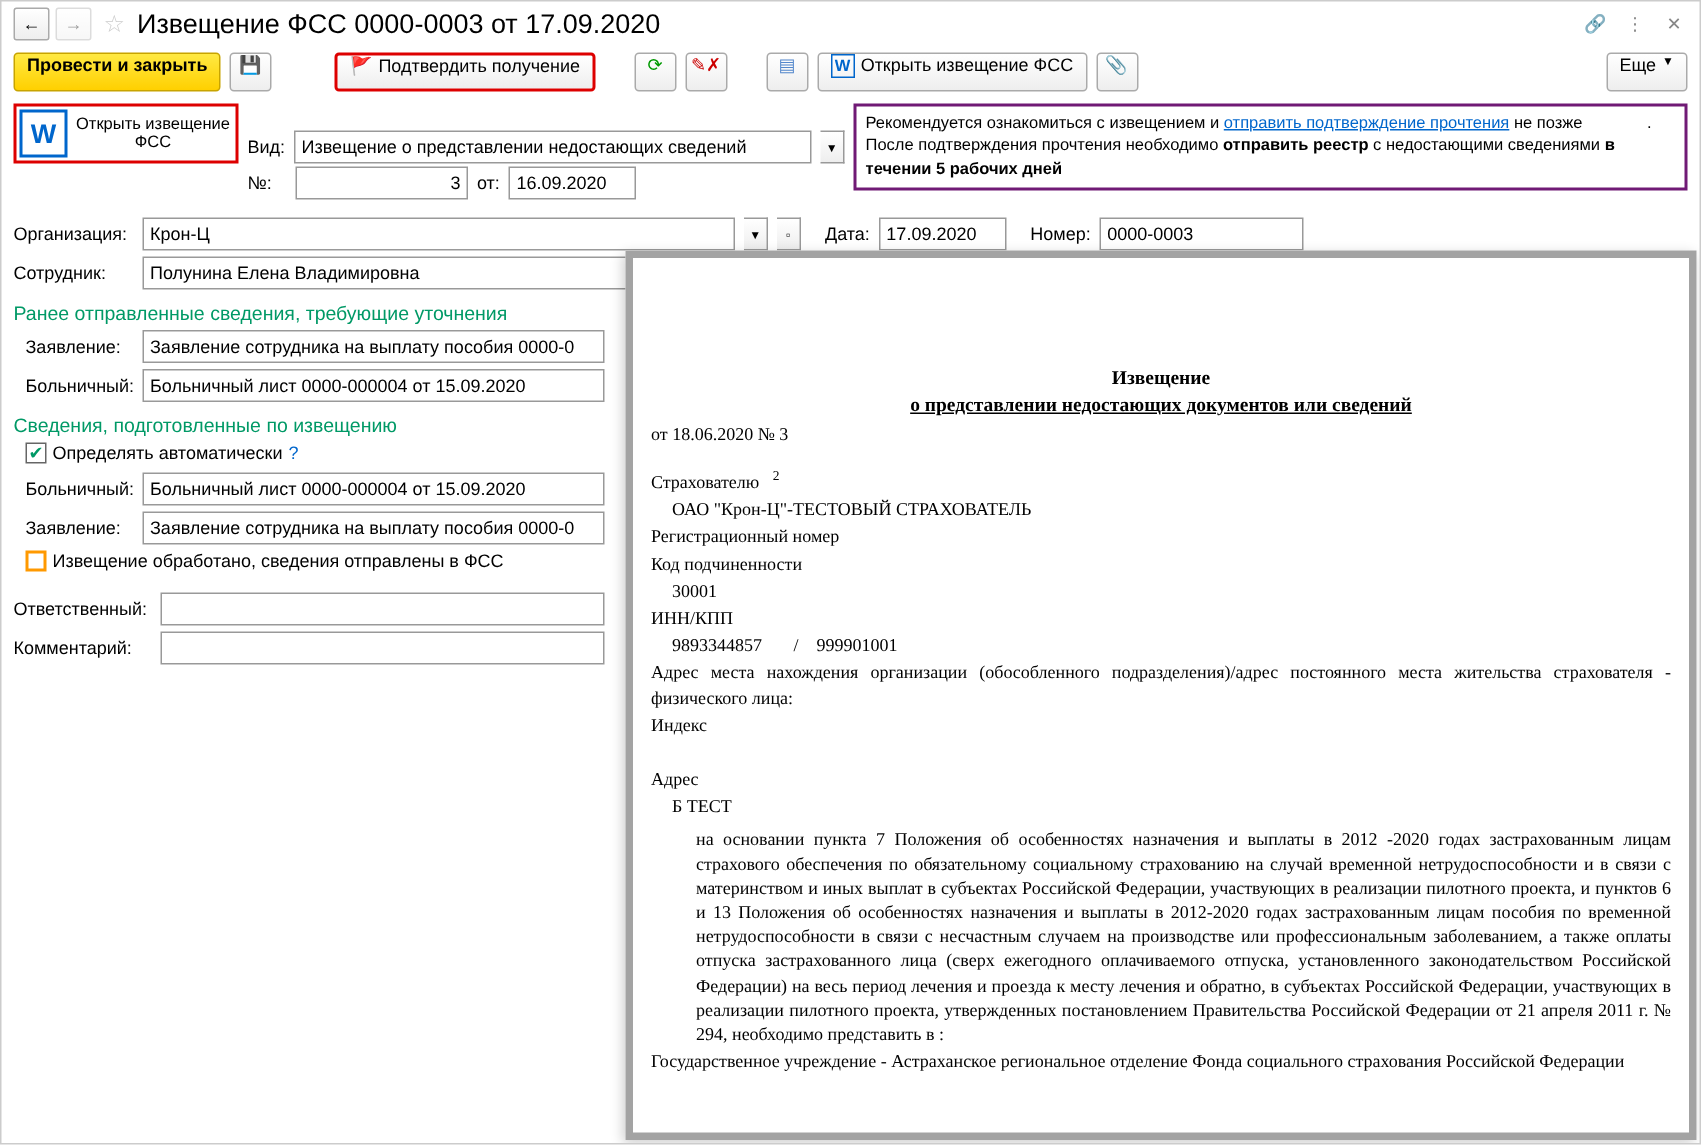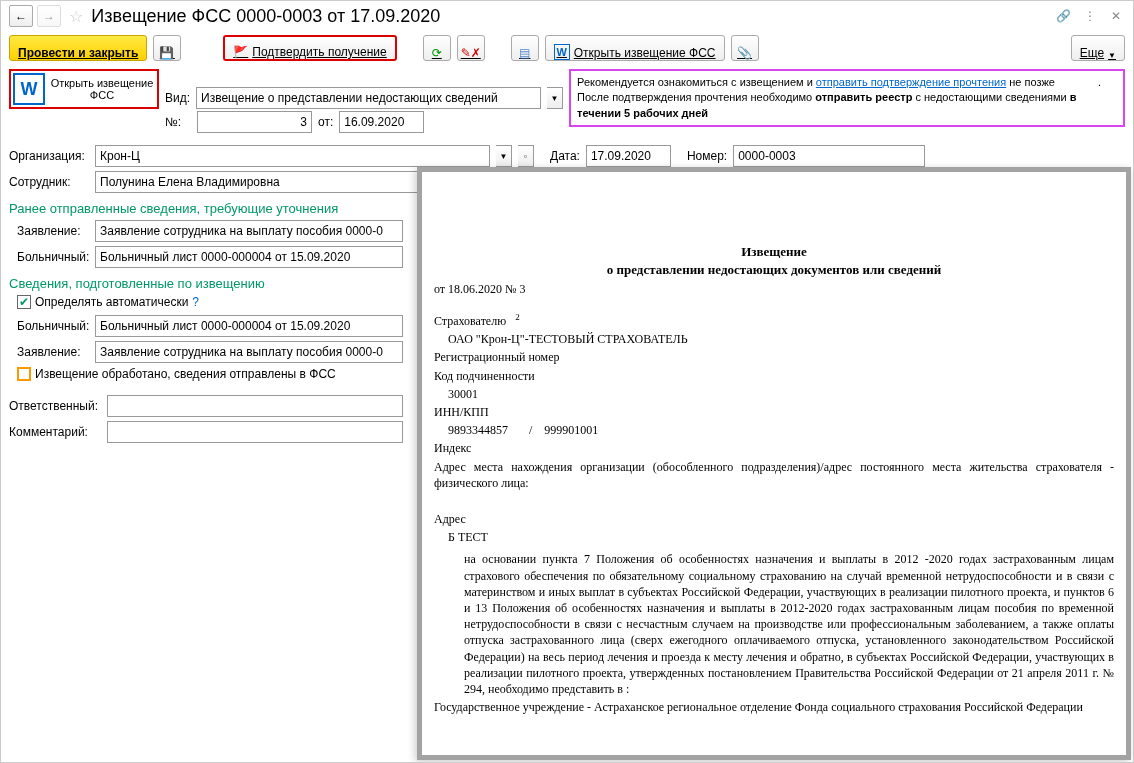--- a/index.html
+++ b/index.html
@@ -6,48 +6,48 @@
 body { font-family: Arial, sans-serif; font-size: 12px; background: #fff; width: 1134px; height: 763px; overflow: hidden; position: relative; border: 1px solid #ccc; }
 
 .titlebar { display: flex; align-items: center; padding: 4px 8px; gap: 4px; }
 .nav-btn { width: 24px; height: 22px; border: 1px solid #aaa; background: linear-gradient(#fff,#eee); border-radius: 2px; display: flex; align-items: center; justify-content: center; cursor: pointer; }
 .star-icon { color: #ccc; font-size: 16px; margin: 0 4px; }
 .window-title { font-size: 18px; flex: 1; }
 .title-right { display: flex; gap: 8px; align-items: center; }
 .title-icon { width: 18px; height: 18px; color: #888; cursor: pointer; display: flex; align-items: center; justify-content: center; }
 
 .toolbar { display: flex; align-items: center; padding: 4px 8px; gap: 6px; }
-.btn { height: 26px; border: 1px solid #aaa; background: linear-gradient(#fff,#eee); border-radius: 3px; padding: 0 8px; display: flex; align-items: flex-end; gap: 4px; cursor: pointer; font-size: 12px; text-decoration: underline; }
+.btn { height: 26px; border: 1px solid #aaa; background: linear-gradient(#fff,#eee); border-radius: 3px; padding: 0 8px; display: flex; align-items: flex-start; gap: 4px; cursor: pointer; font-size: 12px; }
 .btn-yellow { background: linear-gradient(#ffe943,#ffd000); border-color: #c8a400; font-weight: bold; }
 .btn-icon-only { width: 28px; padding: 0; justify-content: center; }
 .red-highlight { border: 2px solid #d00 !important; }
 .toolbar-spacer { flex: 1; }
 
 .main-area { padding: 4px 8px; }
 .row { display: flex; align-items: center; gap: 6px; margin-bottom: 4px; }
 .label { white-space: nowrap; }
 .input { height: 22px; border: 1px solid #999; background: #fff; padding: 0 4px; font-size: 12px; }
 .dropdown-btn { width: 16px; height: 22px; border: 1px solid #999; border-left: none; background: linear-gradient(#fff,#eee); cursor: pointer; display: flex; align-items: center; justify-content: center; font-size: 8px; }
 
 .open-fss-block { border: 2px solid #d00; padding: 2px; display: flex; align-items: center; gap: 4px; width: 150px; }
 .w-icon { width: 32px; height: 32px; border: 2px solid #0066cc; display: flex; align-items: center; justify-content: center; color: #0066cc; font-weight: bold; font-size: 18px; }
 .open-fss-text { font-size: 11px; text-align: center; flex: 1; }
 
-.info-box { border: 2px solid #d946ef; padding: 4px 6px; font-size: 11px; line-height: 1.4; flex: 1; }
+.info-box { border: 2px solid #701a75; padding: 4px 6px; font-size: 11px; line-height: 1.4; flex: 1; }
 .info-box a { color: #0066cc; text-decoration: underline; }
 
 .section-header { color: #009966; font-size: 13px; margin: 8px 0 4px; }
 .checkbox-row { display: flex; align-items: center; gap: 4px; }
 .checkbox { width: 14px; height: 14px; border: 1px solid #666; display: flex; align-items: center; justify-content: center; color: #009966; font-size: 12px; cursor: pointer; }
 .checkbox-orange { border: 2px solid #ff9900; }
 .help-icon { color: #0066cc; cursor: pointer; }
 
 .doc-panel { position: absolute; left: 416px; top: 166px; right: 2px; bottom: 2px; background: #fff; border: 5px solid #a3a3a3; box-shadow: -2px 2px 8px rgba(0,0,0,0.2); padding: 12px; overflow: hidden; font-family: 'Times New Roman', serif; font-size: 13px; }
 .doc-title { text-align: center; font-weight: bold; margin: 60px 0 2px; font-size: 13px; }
-.doc-subtitle { text-align: center; font-weight: bold; margin-bottom: 4px; font-size: 13px; }
+.doc-subtitle { text-align: center; font-weight: bold; margin-bottom: 4px; font-size: 13px; text-decoration: underline; }
 .doc-date { text-align: left; margin-bottom: 14px; font-size: 12px; }
 .doc-body { font-size: 12px; line-height: 1.35; }
 .doc-body p { margin-bottom: 2px; }
 .doc-indent { padding-left: 14px; }
 .doc-justify { text-align: justify; padding-left: 30px; margin-top: 6px; }
 .doc-sup { font-size: 9px; vertical-align: super; }
 .green-refresh { color: #009900; }
 .pencil-cross { color: #cc0000; }
 .doc-icon { color: #5588cc; }
 </style>
@@ -128,21 +128,21 @@
   </div>
 
   <div class="row" style="margin-top:8px">
     <span class="label" style="width:80px">Организация:</span>
     <input class="input" style="width: 395px;" value="Крон-Ц">
     <div class="dropdown-btn">▼</div>
     <div class="dropdown-btn">▫</div>
     <span class="label" style="margin-left:10px">Дата:</span>
     <input class="input" style="width: 85px;" value="17.09.2020">
     <span class="label" style="margin-left:10px">Номер:</span>
-    <input class="input" style="width: 192px;" value="0000-0003">
+    <input class="input" style="width: 136px;" value="0000-0003">
   </div>
 
   <div class="row">
     <span class="label" style="width:80px">Сотрудник:</span>
     <input class="input" style="width: 356px;" value="Полунина Елена Владимировна">
   </div>
 
   <div class="section-header">Ранее отправленные сведения, требующие уточнения</div>
   <div class="row">
     <span class="label" style="width:80px;padding-left:8px">Заявление:</span>
@@ -187,21 +187,21 @@
   <div class="doc-subtitle">о представлении недостающих документов или сведений</div>
   <div class="doc-date">от 18.06.2020 № 3</div>
   <div class="doc-body">
     <p><span>Страхователю</span>&nbsp;&nbsp;&nbsp;<span class="doc-sup">2</span></p>
     <p class="doc-indent">ОАО "Крон-Ц"-ТЕСТОВЫЙ СТРАХОВАТЕЛЬ</p>
     <p>Регистрационный номер</p>
     <p>Код подчиненности</p>
     <p class="doc-indent">30001</p>
     <p>ИНН/КПП</p>
     <p class="doc-indent"><span>9893344857</span>&nbsp;&nbsp;&nbsp;&nbsp;&nbsp;&nbsp;&nbsp;/&nbsp;&nbsp;&nbsp;&nbsp;<span>999901001</span></p>
+    <p style="text-align:justify">Адрес места нахождения организации (обособленного подразделения)/адрес постоянного места жительства страхователя - физического лица:</p>
     <p>Индекс</p>
-    <p style="text-align:justify">Адрес места нахождения организации (обособленного подразделения)/адрес постоянного места жительства страхователя - физического лица:</p>
     <p>&nbsp;</p>
     <p>Адрес</p>
     <p class="doc-indent">Б ТЕСТ</p>
     <p class="doc-justify">на основании пункта 7 Положения об особенностях назначения и выплаты в 2012 -2020 годах застрахованным лицам страхового обеспечения по обязательному социальному страхованию на случай временной нетрудоспособности и в связи с материнством и иных выплат в субъектах Российской Федерации, участвующих в реализации пилотного проекта, и пунктов 6 и 13 Положения об особенностях назначения и выплаты в 2012-2020 годах застрахованным лицам пособия по временной нетрудоспособности в связи с несчастным случаем на производстве или профессиональным заболеванием, а также оплаты отпуска застрахованного лица (сверх ежегодного оплачиваемого отпуска, установленного законодательством Российской Федерации) на весь период лечения и проезда к месту лечения и обратно, в субъектах Российской Федерации, участвующих в реализации пилотного проекта, утвержденных постановлением Правительства Российской Федерации от 21 апреля 2011 г. № 294, необходимо представить в :</p>
     <p style="text-align:justify">Государственное учреждение - Астраханское региональное отделение Фонда социального страхования Российской Федерации</p>
   </div>
 </div>
 
 </body></html>

